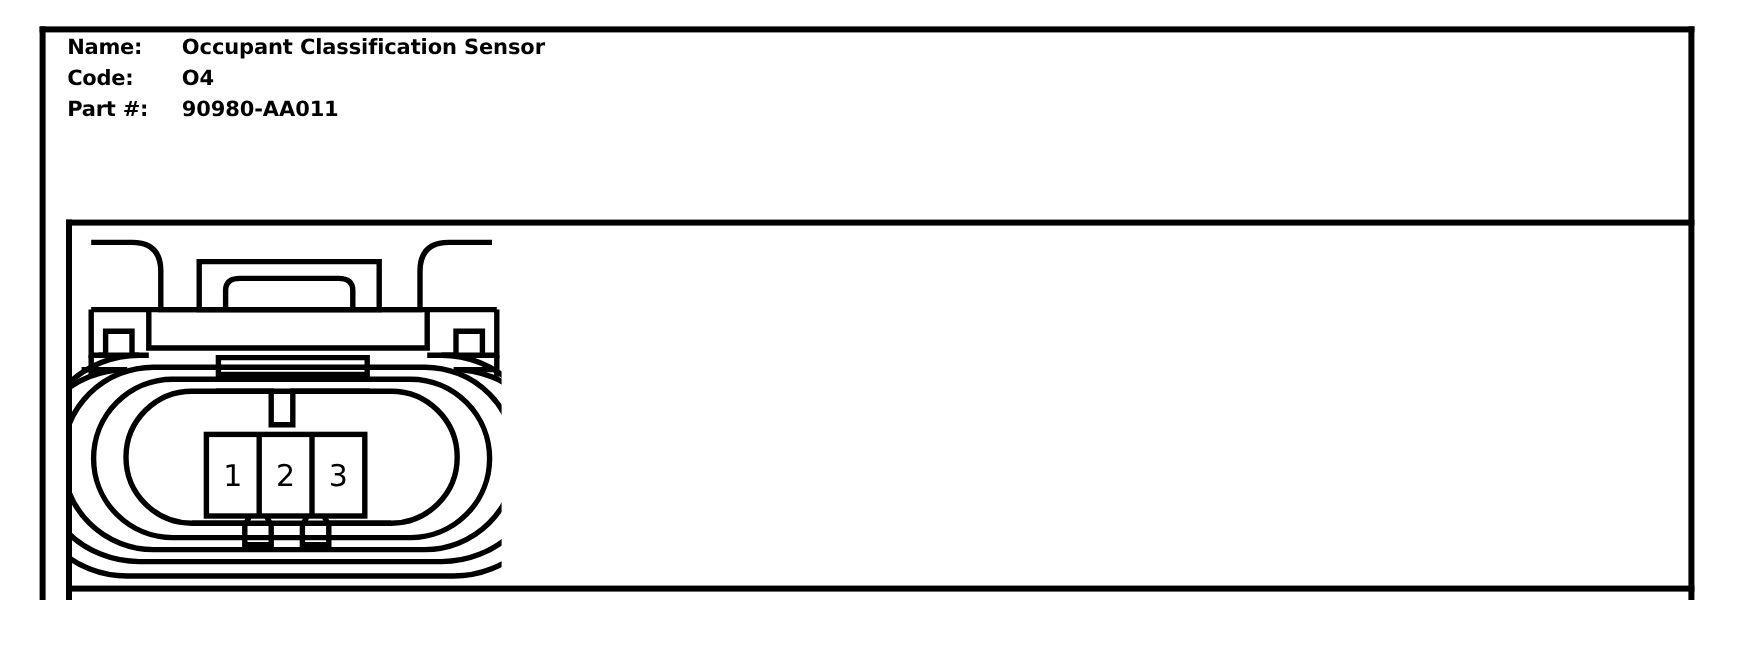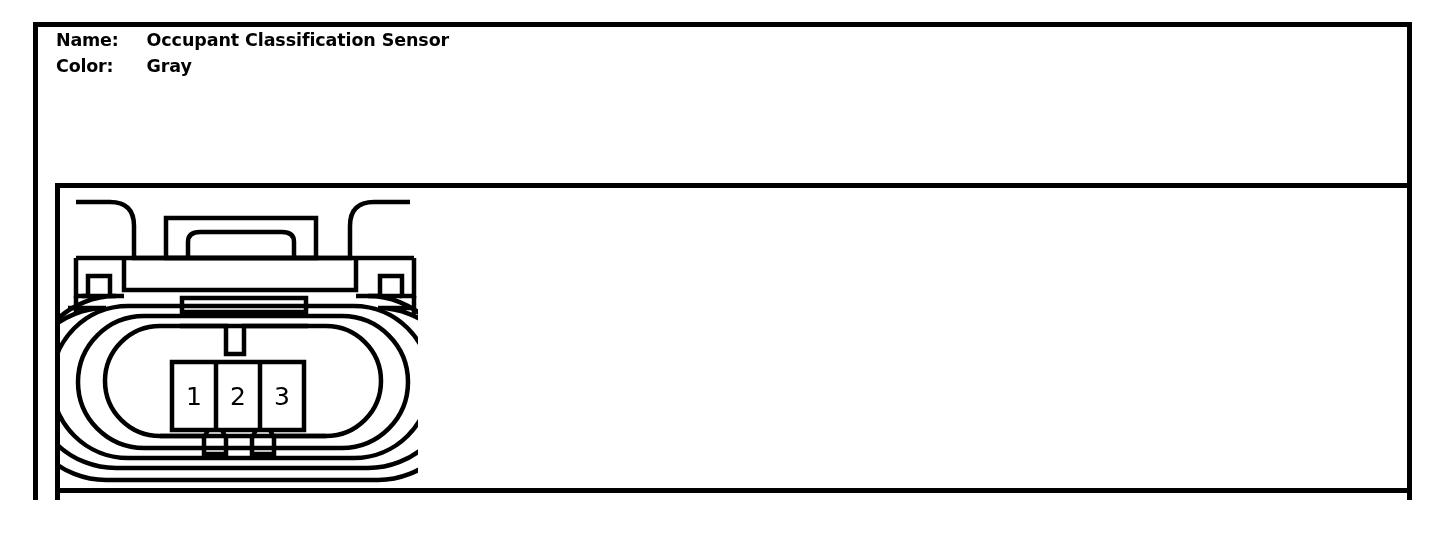--- a/index.html
+++ b/index.html
@@ -129,22 +129,26 @@
   <div class="frame-left"></div>
   <div class="frame-right"></div>
 
   <table class="spec-table">
     <tbody>
       <tr>
         <td class="spec-label">Name:</td>
         <td class="spec-value">Occupant Classification Sensor</td>
       </tr>
       <tr>
-        <td class="spec-label">Color:</td>
-        <td class="spec-value">Gray</td>
+        <td class="spec-label">Code:</td>
+        <td class="spec-value">O4</td>
+      </tr>
+      <tr>
+        <td class="spec-label">Part #:</td>
+        <td class="spec-value">90980-AA011</td>
       </tr>
     </tbody>
   </table>
 
   <div class="panel-divider-top"></div>
   <div class="panel-left-edge"></div>
   <div class="panel-divider-mid"></div>
   <div class="panel-bottom"></div>
 
   <div class="connector-wrap">

